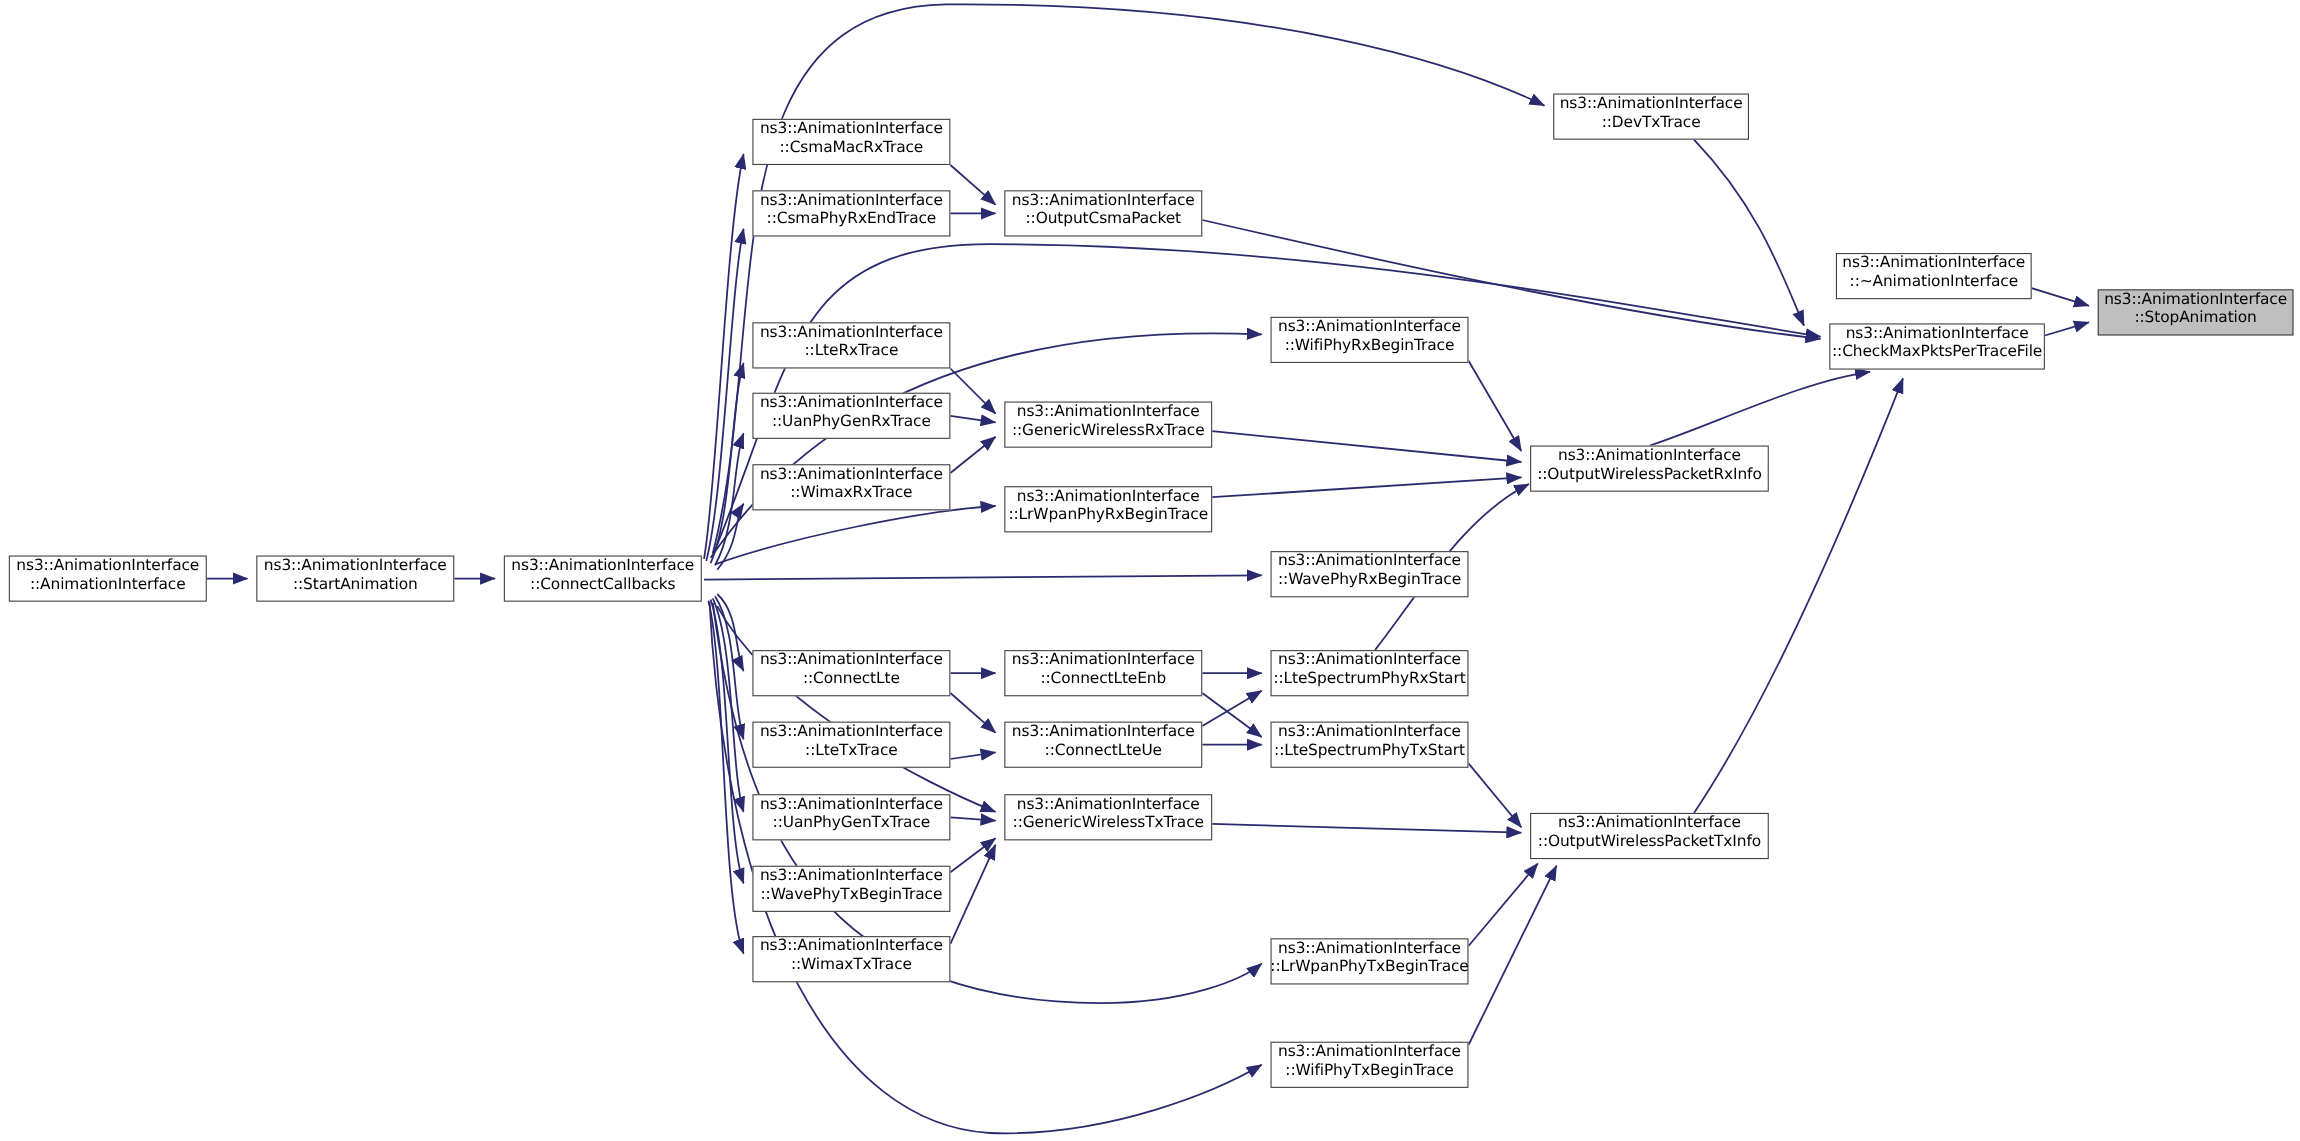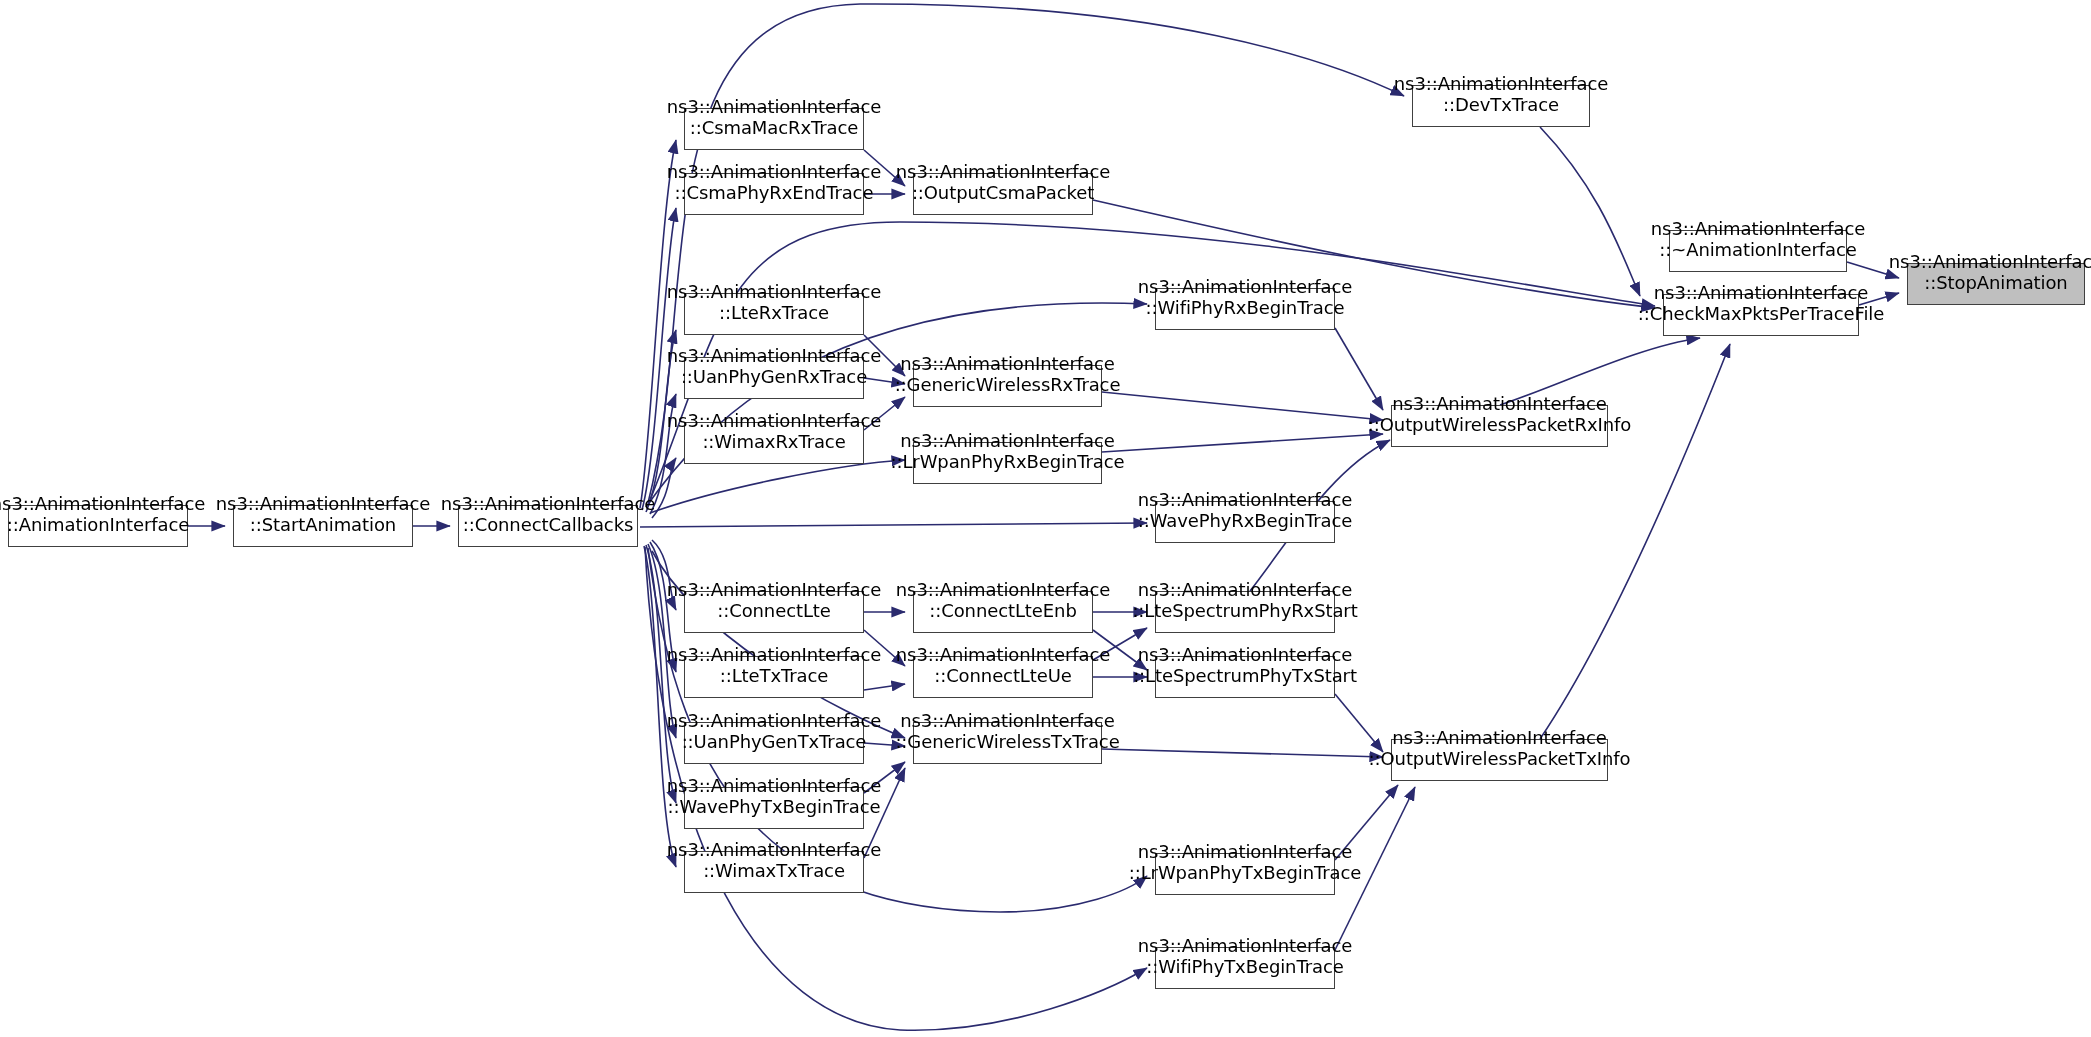--- a/index.html
+++ b/index.html
@@ -23,29 +23,29 @@
     width: 2091px;
     height: 1037px;
     pointer-events: none;
   }
   .node {
     position: absolute;
     box-sizing: border-box;
     border: 1.6px solid #404040;
     background: #ffffff;
     display: flex;
-    align-items: flex-end;
+    align-items: flex-start;
     justify-content: center;
     text-align: center;
     line-height: 1.18;
     color: #000000;
-    font-size: 18px;
+    font-size: 14px;
     letter-spacing: -0.1px;
     white-space: pre-line;
-    padding: 11px 4px;
+    padding: 0 4px;
     cursor: pointer;
   }
   .node.highlight {
     background: #bfbfbf;
   }
   .node .nlabel {
     display: block;
     white-space: pre-line;
   }
 </style>

